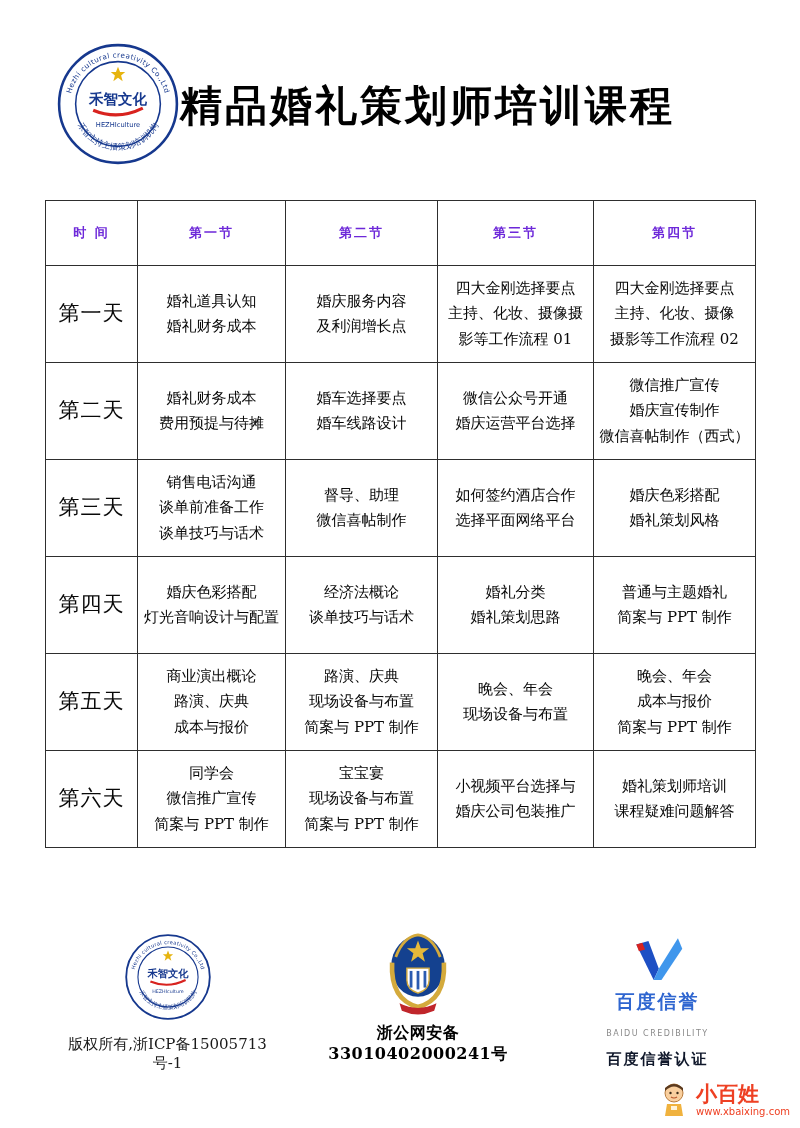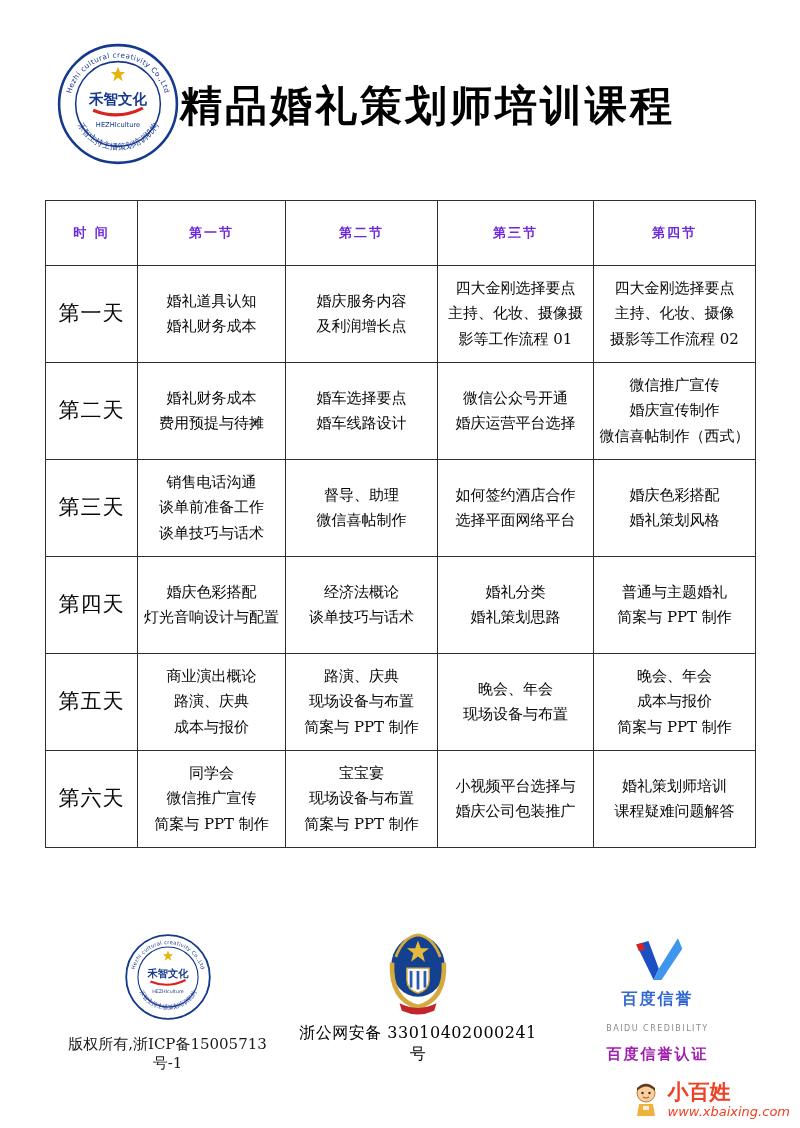--- a/index.html
+++ b/index.html
@@ -37,36 +37,36 @@
   .course-table td.time-cell { font-size:21px; letter-spacing:1px; }
 
   
   .footer { position:absolute; top:925px; left:0; width:800px; height:150px; }
   .footer-left { position:absolute; left:60px; top:8px; width:215px; text-align:center; }
   .logo-small { width:88px; height:88px; display:inline-block; }
   .copyright { margin-top:10px; font-size:15px; color:#1a1a1a; }
 
   .footer-center { position:absolute; left:298px; top:0; width:240px; text-align:center; }
   .badge-svg { width:74px; height:90px; display:inline-block; }
-  .police-record { margin-top:4px; font-size:16px; font-weight:normal; color:#000; letter-spacing:0.5px; }
+  .police-record { margin-top:4px; font-size:16px; font-weight:bold; color:#000; letter-spacing:0.5px; }
 
   .footer-right { position:absolute; left:575px; top:12px; width:165px; text-align:center; }
   .baidu-v { width:52px; height:46px; display:inline-block; }
-  .baidu-title { font-size:16px; font-weight:bold; color:#2f66d0; margin-top:2px; letter-spacing:2px; }
+  .baidu-title { font-size:19px; font-weight:bold; color:#2f66d0; margin-top:2px; letter-spacing:2px; }
   .baidu-sub { font-size:8px; color:#8a8a8a; letter-spacing:1.5px; margin-top:14px; font-family:"DejaVu Sans", sans-serif; }
-  .baidu-caption { font-size:15px; font-weight:bold; color:#a21caf; margin-top:12px; letter-spacing:2px; }
+  .baidu-caption { font-size:15px; font-weight:bold; color:#0f172a; margin-top:12px; letter-spacing:2px; }
 
   
   .watermark {
     position:absolute; right:10px; bottom:8px; display:flex; align-items:center; gap:5px;
   }
   .wm-icon { width:34px; height:40px; }
   .wm-texts { text-align:left; }
   .wm-name { font-size:21px; font-weight:bold; color:#ee4023; line-height:1.1; font-family:"DejaVu Sans", sans-serif; }
-  .wm-site { font-size:13px; color:#ee4023; font-family:"DejaVu Sans", sans-serif;font-style:italic; }
+  .wm-site { font-size:10px; color:#ee4023; font-family:"DejaVu Sans", sans-serif; }
 </style>
 </head>
 <body>
 
 <div class="page">
 
   <div class="header">
     <div class="logo-main">
       <svg class="logo-svg" viewBox="0 0 120 120">
         <circle cx="60" cy="60" r="57" fill="#ffffff" stroke="#16388e" stroke-width="2.5"></circle>

